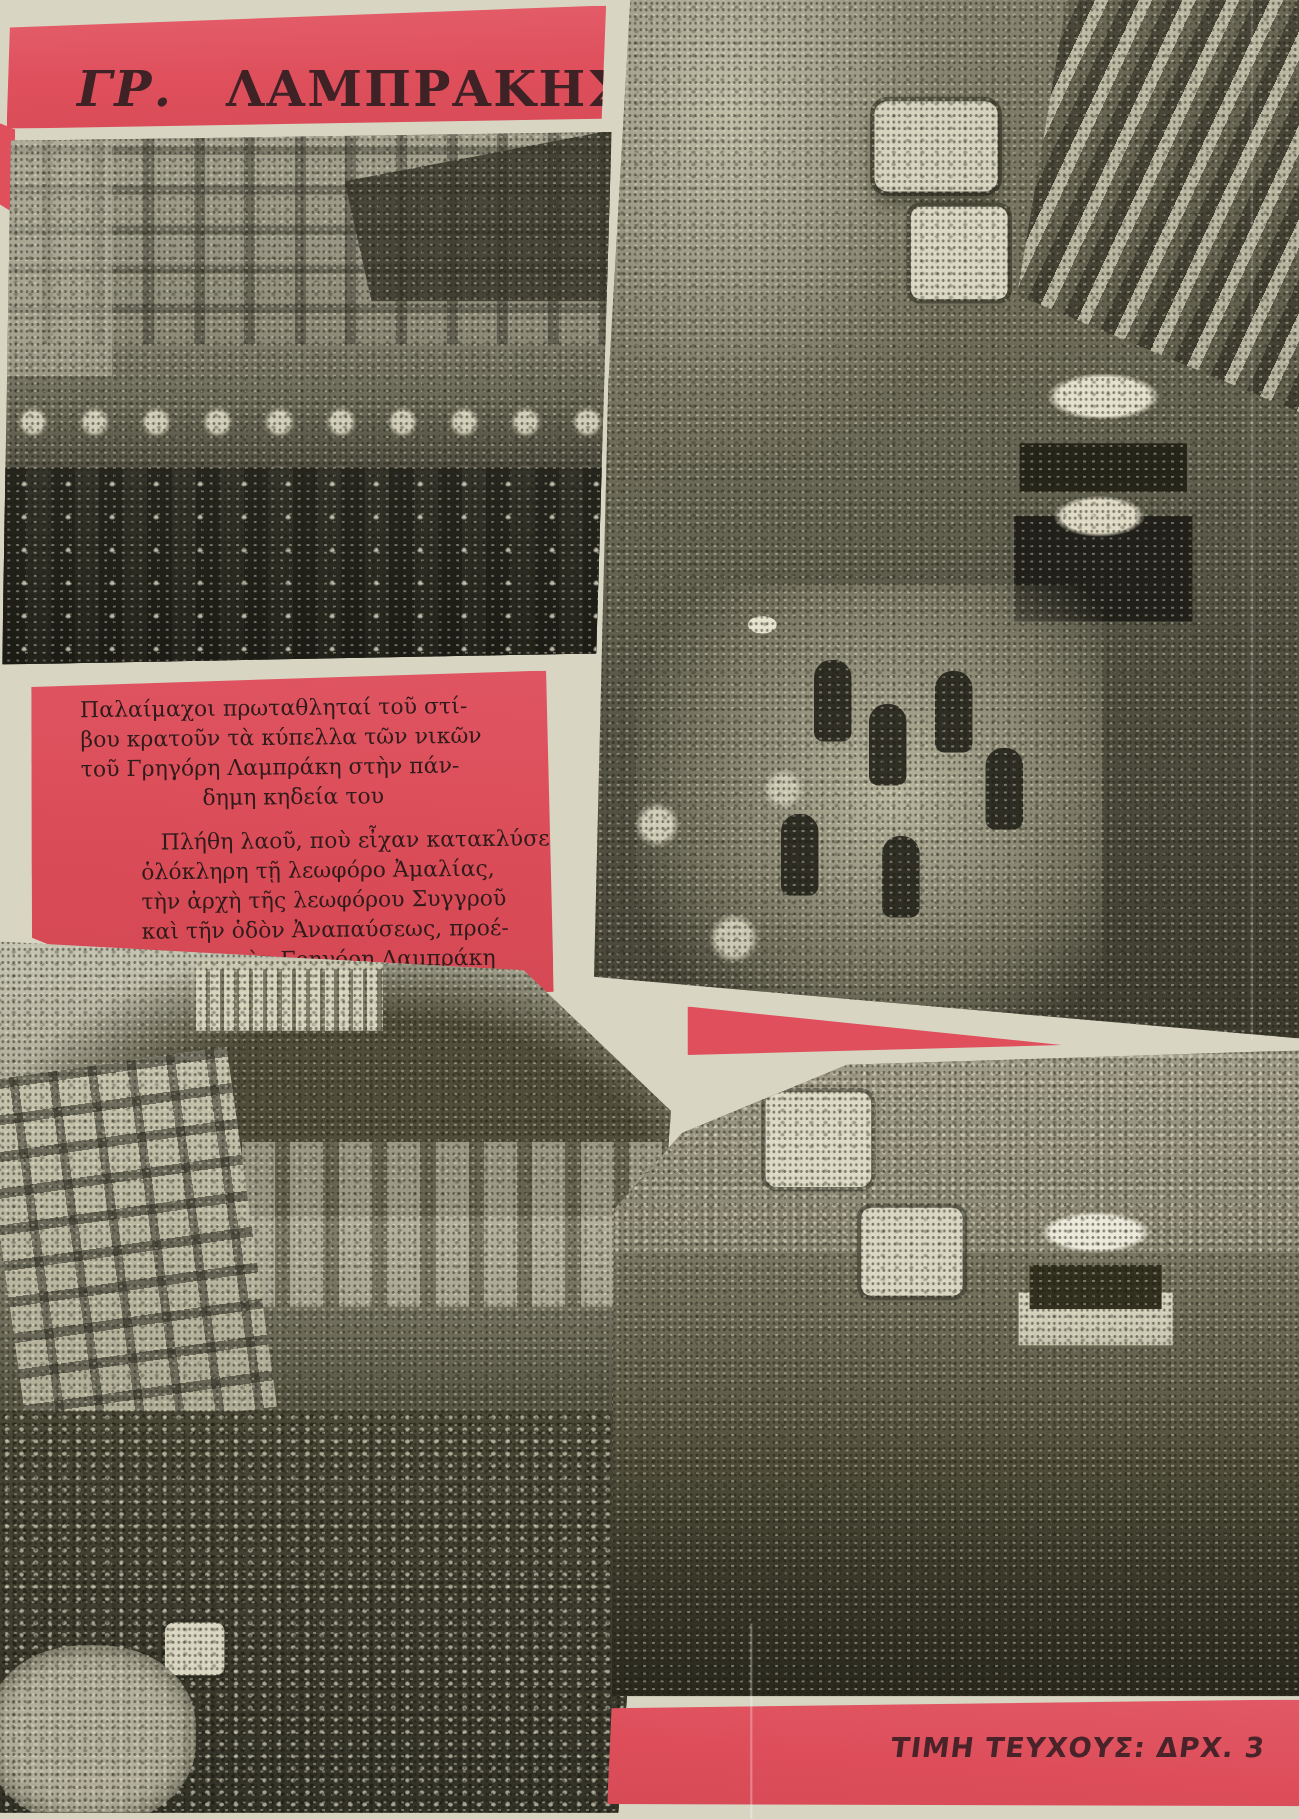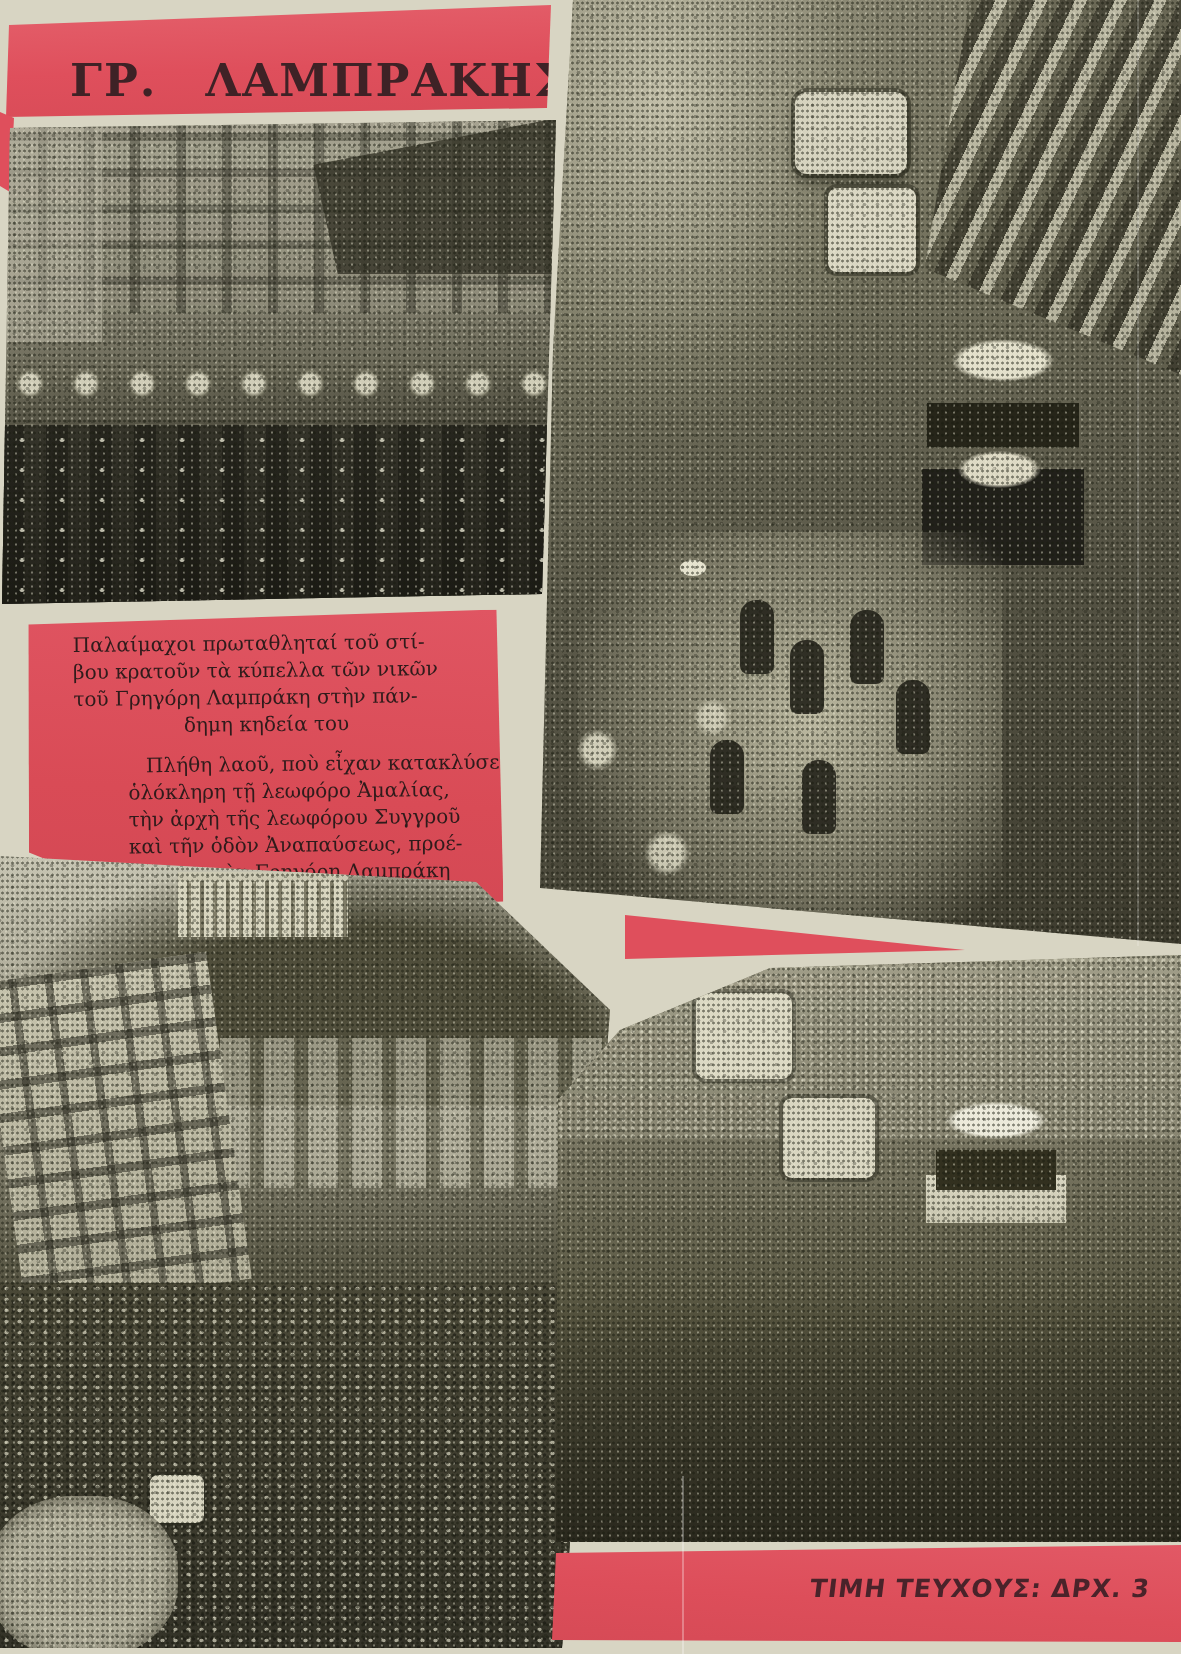--- a/index.html
+++ b/index.html
@@ -21,21 +21,21 @@
   }
   .photo *{position:absolute;}
   
   .title-banner{
     position:absolute; left:6px; top:5px; width:545px; height:112px;
     background:linear-gradient(178deg,#e4606b,#df4f5c 55%,#d84b57);
     clip-path:polygon(3px 20px,545px 0px,541px 103px,0px 112px);
     display:flex; align-items:flex-end; padding:0 0 10px 64px; box-sizing:border-box;
     color:#3e2226; font-weight:bold; font-size:45px; letter-spacing:2px;
   }
-  .title-banner .gap{margin-right:48px;}
+  .title-banner .gap{margin-right:48px;font-style:italic;}
   .red-sliver-left{
     position:absolute; left:0; top:112px; width:14px; height:80px;
     background:#df4f5c; clip-path:polygon(0 0,14px 6px,10px 80px,0 74px);
   }
   .red-sliver-right{
     position:absolute; left:1174px; top:16px; width:7px; height:168px; background:#df4f5c;
   }
   
   .photo-veterans{
     left:2px; top:118px; width:556px; height:488px;

